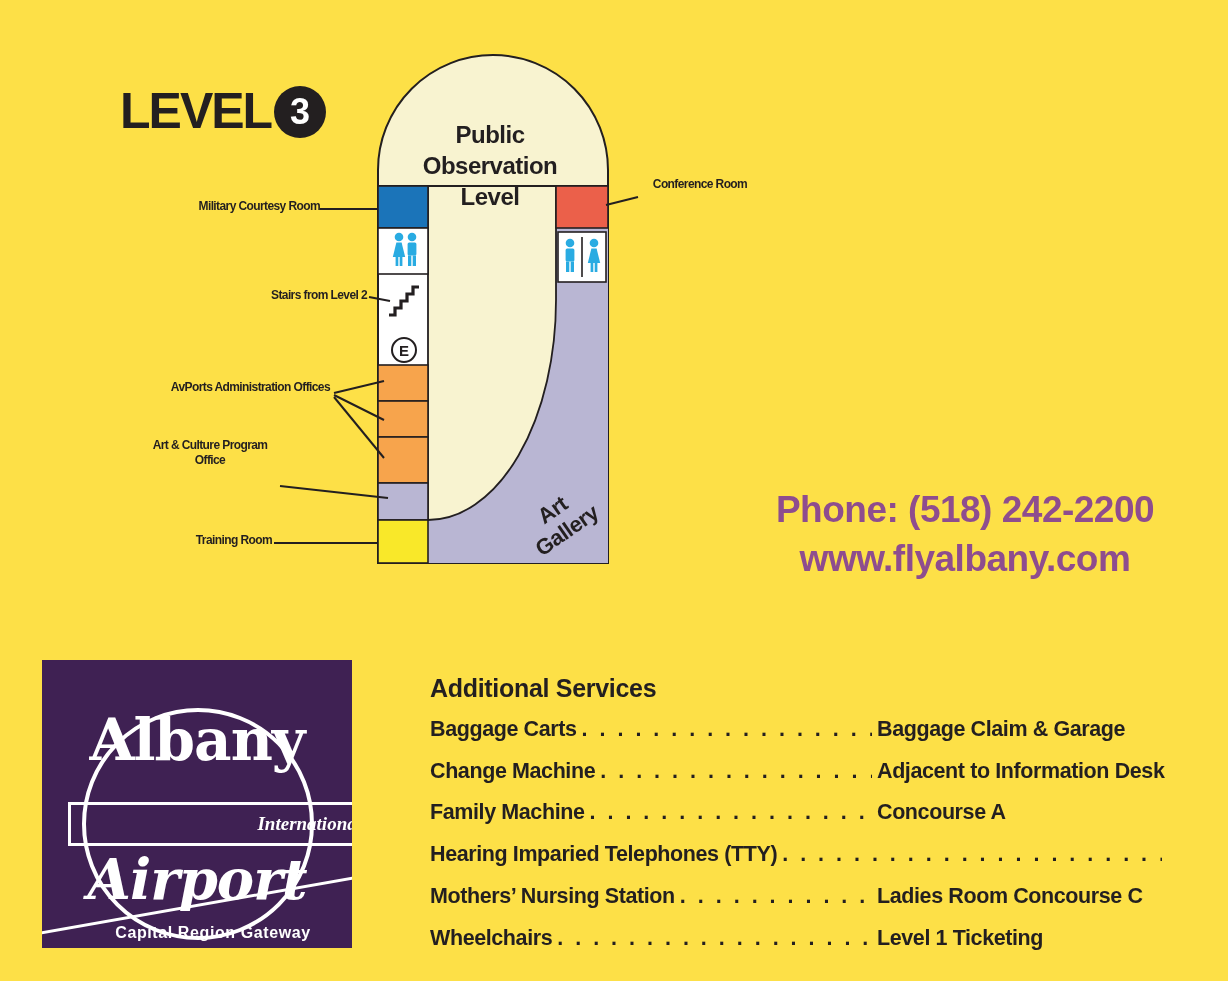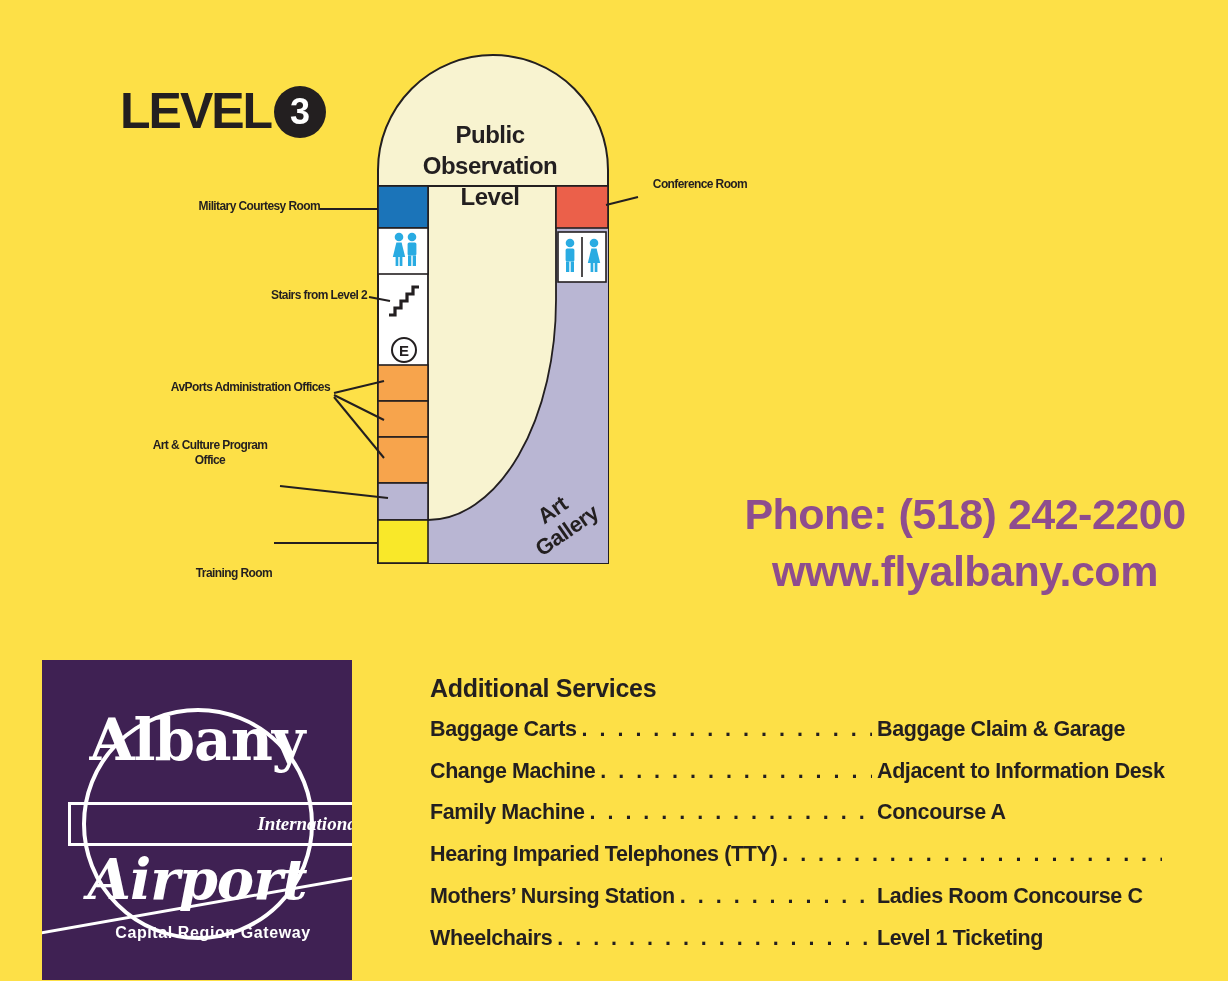--- a/index.html
+++ b/index.html
@@ -32,24 +32,24 @@
 
   .elevator {
     position:absolute; left:391px; top:337px; width:22px; height:22px;
     border:2px solid #231F20; border-radius:50%; background:#fff;
     display:flex; align-items:center; justify-content:center;
     font-size:15px; font-weight:bold;
   }
 
   
   .contact { position:absolute; left:730px; top:486px; width:470px; text-align:center;
-    font-size:43px; font-weight:bold; letter-spacing:-0.5px; line-height:1.32; }
-
-  
-  .logo { position:absolute; left:42px; top:660px; width:310px; height:320px; overflow:hidden; color:#fff; }
+    font-size:37px; font-weight:bold; letter-spacing:-0.5px; line-height:1.32; }
+
+  
+  .logo { position:absolute; left:42px; top:660px; width:310px; height:288px; overflow:hidden; color:#fff; }
   .logo .globe { position:absolute; left:40px; top:48px; width:224px; height:224px;
     border:4px solid #fff; border-radius:50%; }
   .logo .name-top { position:absolute; left:0; top:46px; width:100%; text-align:center;
     font-family:"DejaVu Serif", serif; font-weight:bold; font-size:58px; letter-spacing:-1px; }
   .logo .banner { position:absolute; left:26px; top:142px; width:252px; height:38px;
     border:3px solid #fff; display:flex; align-items:center; justify-content:flex-end;
     font-family:"Liberation Serif", serif; font-style:italic; font-weight:bold; font-size:19px;padding-left:39px; }
   .logo .name-bottom { position:absolute; left:0; top:186px; width:100%; text-align:center;
     font-family:"DejaVu Serif", serif; font-weight:bold; font-style:italic; font-size:56px; letter-spacing:-1px; }
   .logo .swoosh { position:absolute; left:-12px; top:244px; width:334px; height:3px;
@@ -145,21 +145,21 @@
   <div class="dome-label">Public Observation Level</div>
 
   <div class="map-label r" style="right:908px; top:199px;">Military Courtesy Room</div>
 
   <div class="map-label r" style="right:861px; top:288px;">Stairs from Level 2</div>
 
   <div class="map-label r" style="right:898px; top:380px;">AvPorts Administration Offices</div>
 
   <div class="map-label wrapc" style="left:140px; top:438px; width:140px;">Art &amp; Culture Program Office</div>
 
-  <div class="map-label r" style="right:956px; top:533px;margin-top:33px;">Training Room</div>
+  <div class="map-label r" style="right:956px; top:533px;">Training Room</div>
 
   <div class="map-label wrapc" style="left:636px; top:177px; width:128px;">Conference Room</div>
 
   <div class="gallery-label">Art Gallery</div>
 
   <div class="elevator">
     <span>E</span>
   </div>
 
   <div class="contact" style="color: rgb(142, 77, 142);">

